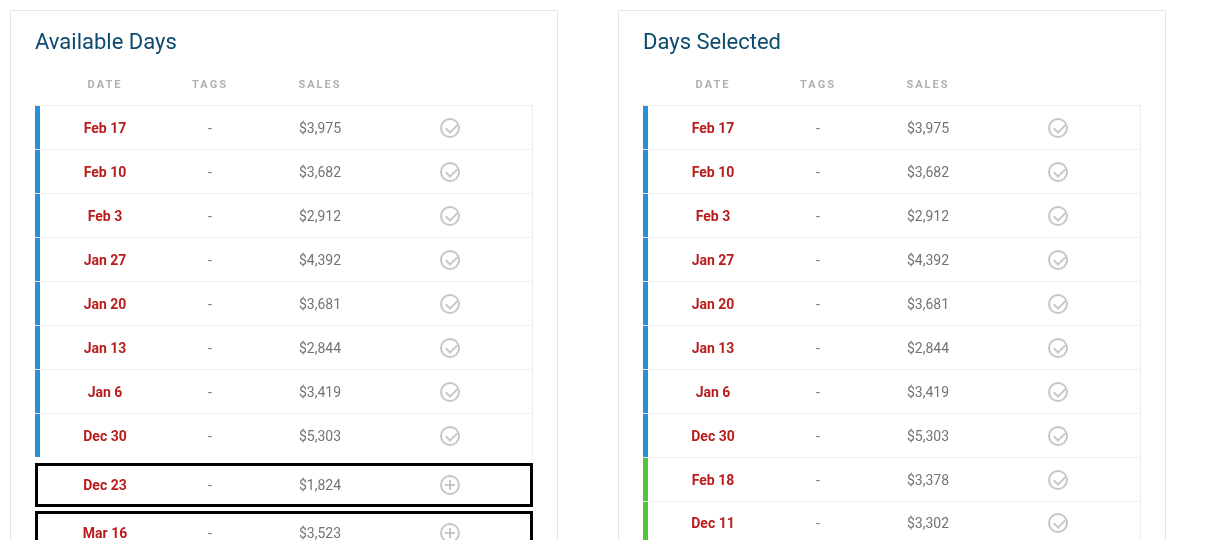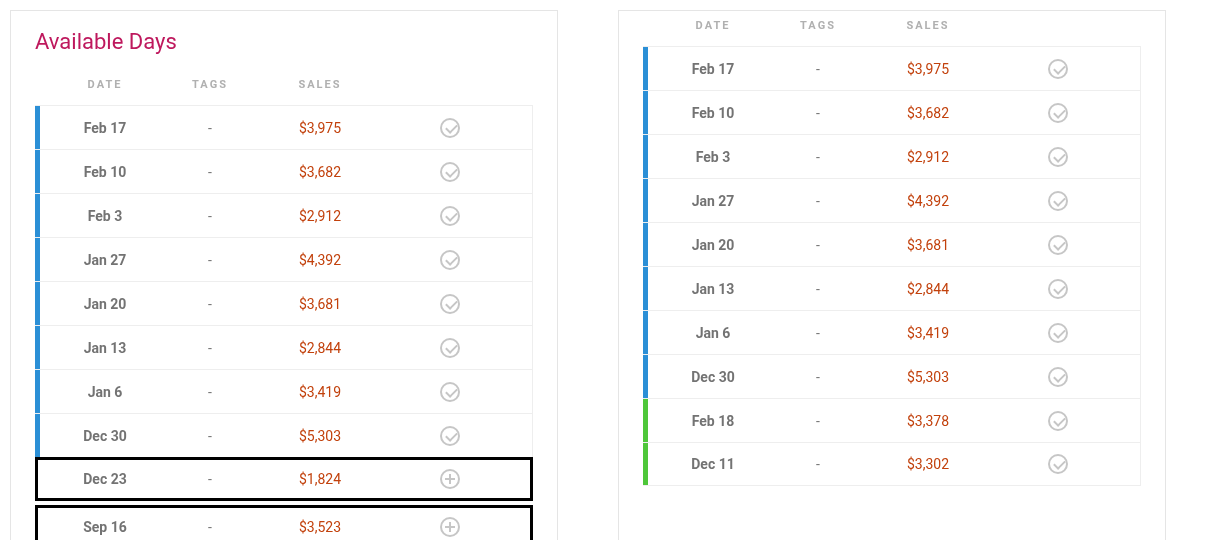--- a/index.html
+++ b/index.html
@@ -18,21 +18,21 @@
       gap: 60px;
     }
     .panel {
       border: 1px solid #e5e5e5;
       width: 548px;
       padding: 0;
     }
     .panel-title {
       font-size: 22px;
       font-weight: 400;
-      color: #be185d;
+      color: #0c4a6e;
       padding: 18px 24px 16px 24px;
     }
     .table-wrap {
       padding: 0 24px 24px 24px;
     }
     .header-row {
       display: flex;
       align-items: center;
       padding: 8px 0 14px 0;
       color: #b0b0b0;
@@ -77,31 +77,32 @@
     }
     .row .stripe {
       width: 5px;
       align-self: stretch;
       flex-shrink: 0;
     }
     .stripe.blue { background: #2b8fd6; }
     .stripe.green { background: #4ec73a; }
     .row .col-date {
       font-weight: 700;
-      color: #737373;
+      color: #b91c1c;
     }
     .row .col-tags {
       color: #777;
     }
     .row .col-sales {
-      color: #c2410c;
+      color: #737373;
     }
     .row.highlighted {
       border: 3px solid #000;
       border-right: 3px solid #000;
+      margin-top: 6px;
       margin-bottom: 2px;
     }
     .row.highlighted + .row.highlighted {
       margin-top: 4px;
     }
     .row.highlighted .stripe {
       width: 2px;
       background: transparent;
     }
     .icon-circle {
@@ -236,32 +237,33 @@
             <div class="stripe none"></div>
             <div class="col-date">Dec 23</div>
             <div class="col-tags">-</div>
             <div class="col-sales">$1,824</div>
             <div class="col-action">
               <span class="icon-circle plus"></span>
             </div>
           </div>
           <div class="row highlighted">
             <div class="stripe none"></div>
-            <div class="col-date">Sep 16</div>
+            <div class="col-date">Mar 16</div>
             <div class="col-tags">-</div>
             <div class="col-sales">$3,523</div>
             <div class="col-action">
               <span class="icon-circle plus"></span>
             </div>
           </div>
         </div>
     </div>
   </div>
 
   <div class="panel">
+    <div class="panel-title">Days Selected</div>
     <div class="table-wrap">
       <div class="header-row">
         <div class="col-stripe"></div>
         <div class="col-date">DATE</div>
         <div class="col-tags">TAGS</div>
         <div class="col-sales">SALES</div>
         <div class="col-action"></div>
       </div>
       <div>
           <div class="row">

